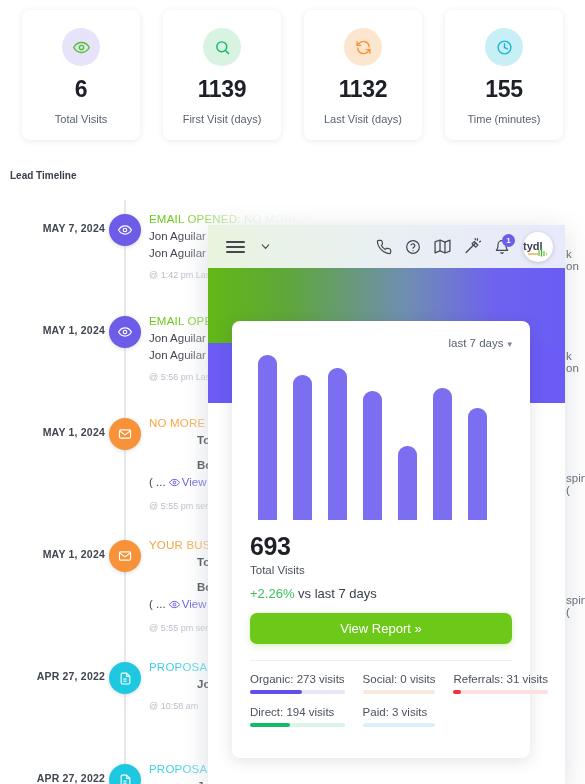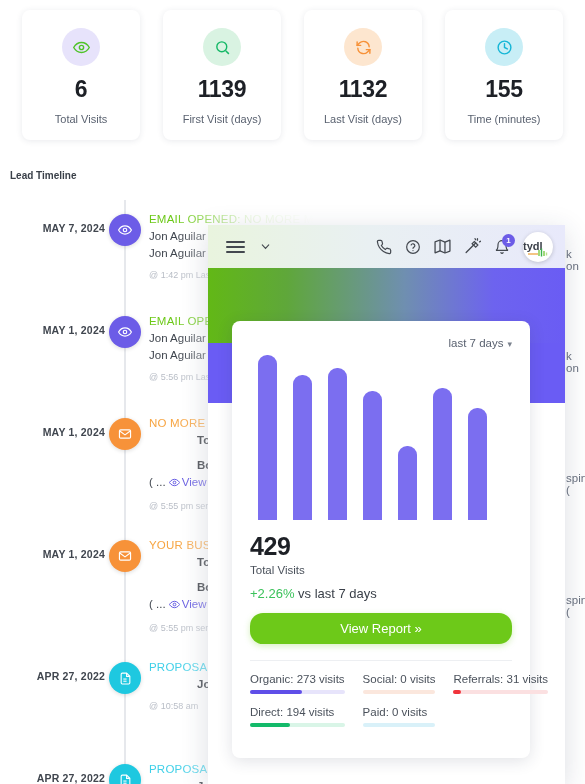--- a/index.html
+++ b/index.html
@@ -148,21 +148,21 @@
   
   .chart { height: 165px; display:flex; align-items:flex-end; gap:16px; padding: 0 6px 0 8px; }
   .bar { width: 19px; background:#7b6ef0; border-radius: 9px 9px 0 0; }
 
   .big-num { font-size: 25px; font-weight:bold; color:#1d2026; letter-spacing:-.4px; margin-top: 12px; }
   .big-label { font-size: 11.5px; color:#4a515b; margin-top: 3px; }
   .delta-row { font-size:13px; color:#3a4049; margin-top:10px; }
   .delta-pos { color:#3bc25b; }
   .report-btn {
     display:block; width:100%; margin-top:12px;
-    background:#6dc919; color:#fff; border:none; border-radius:13px;
+    background:#6dc919; color:#fff; border:none; border-radius:7px;
     height: 31px; font-size:13px; font-family:inherit; cursor:pointer;
     box-shadow: 0 2px 6px rgba(109,201,25,0.28);
   }
   .sep { height:1px; background:#edeff2; margin: 16px 0 12px 0; }
   .srcgrid { display:grid; grid-template-columns: 1fr 1fr 1fr; column-gap:18px; row-gap:12px; }
   .src-label { font-size:11.5px; color:#4a515b; margin-bottom:5px; white-space:nowrap; }
   .src-track { height:4px; border-radius:2px; width:100%; }
   .src-fill { height:4px; border-radius:2px; }
 </style>
 </head>
@@ -431,21 +431,21 @@
         <div class="chart">
           <div class="bar" style="height:100%"></div>
           <div class="bar" style="height:88%"></div>
           <div class="bar" style="height:92%"></div>
           <div class="bar" style="height:78%"></div>
           <div class="bar" style="height:45%"></div>
           <div class="bar" style="height:80%"></div>
           <div class="bar" style="height:68%"></div>
         </div>
 
-        <div class="big-num">429</div>
+        <div class="big-num">693</div>
         <div class="big-label">Total Visits</div>
         <div class="delta-row">
           <span class="delta-pos">+2.26%</span>
           <span>vs last 7 days</span>
         </div>
 
         <button class="report-btn">View Report »</button>
 
         <div class="sep"></div>
 
@@ -468,21 +468,21 @@
                 <div class="src-fill" style="width:8%;background:#f0343b"></div>
               </div>
           </div>
           <div>
             <div class="src-label">Direct: 194 visits</div>
             <div class="src-track" style="background:#d9f5e7">
                 <div class="src-fill" style="width:42%;background:#13ba6a"></div>
               </div>
           </div>
           <div>
-            <div class="src-label">Paid: 0 visits</div>
+            <div class="src-label">Paid: 3 visits</div>
             <div class="src-track" style="background:#d9f1f9">
                 <div class="src-fill" style="width:0%;background:#8fdcf0"></div>
               </div>
           </div>
         </div>
 
       </div>
     </div>
   </div>
 

